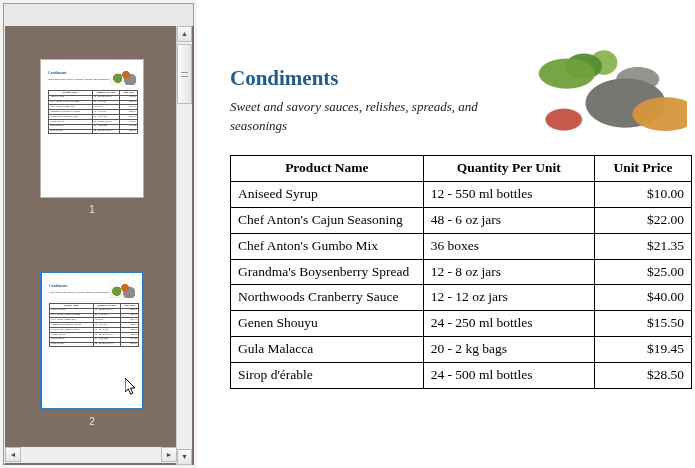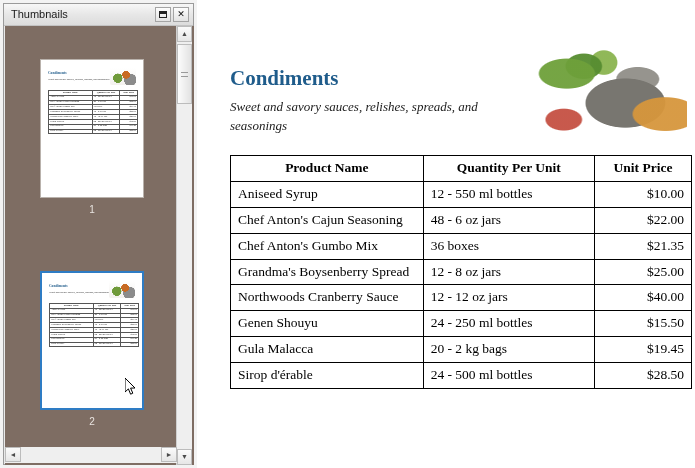--- a/index.html
+++ b/index.html
@@ -308,31 +308,20 @@
   .col-name { width: 197px; }
   .col-qty { width: 175px; }
   .col-price { width: 90px; }
 </style>
 </head>
 <body>
 
 <div id="thumb-panel">
   <div class="panel-frame">
 
-    <div class="panel-titlebar">
-      <span class="panel-title">Thumbnails</span>
-
-      <div class="titlebar-btn float">
-        <span class="btn-float-icon"></span>
-      </div>
-
-      <div class="titlebar-btn close">
-        <span class="glyph">✕</span>
-      </div>
-    </div>
 
     <div class="thumb-area">
       <div class="thumb-list">
 
         <div class="thumb-item t1">
           <div class="mini">
             <div class="mini-title">Condiments</div>
             <div class="mini-sub">Sweet and savory sauces, relishes, spreads, and seasonings</div>
             <div class="mini-img"></div>
             <table class="mini-table">

